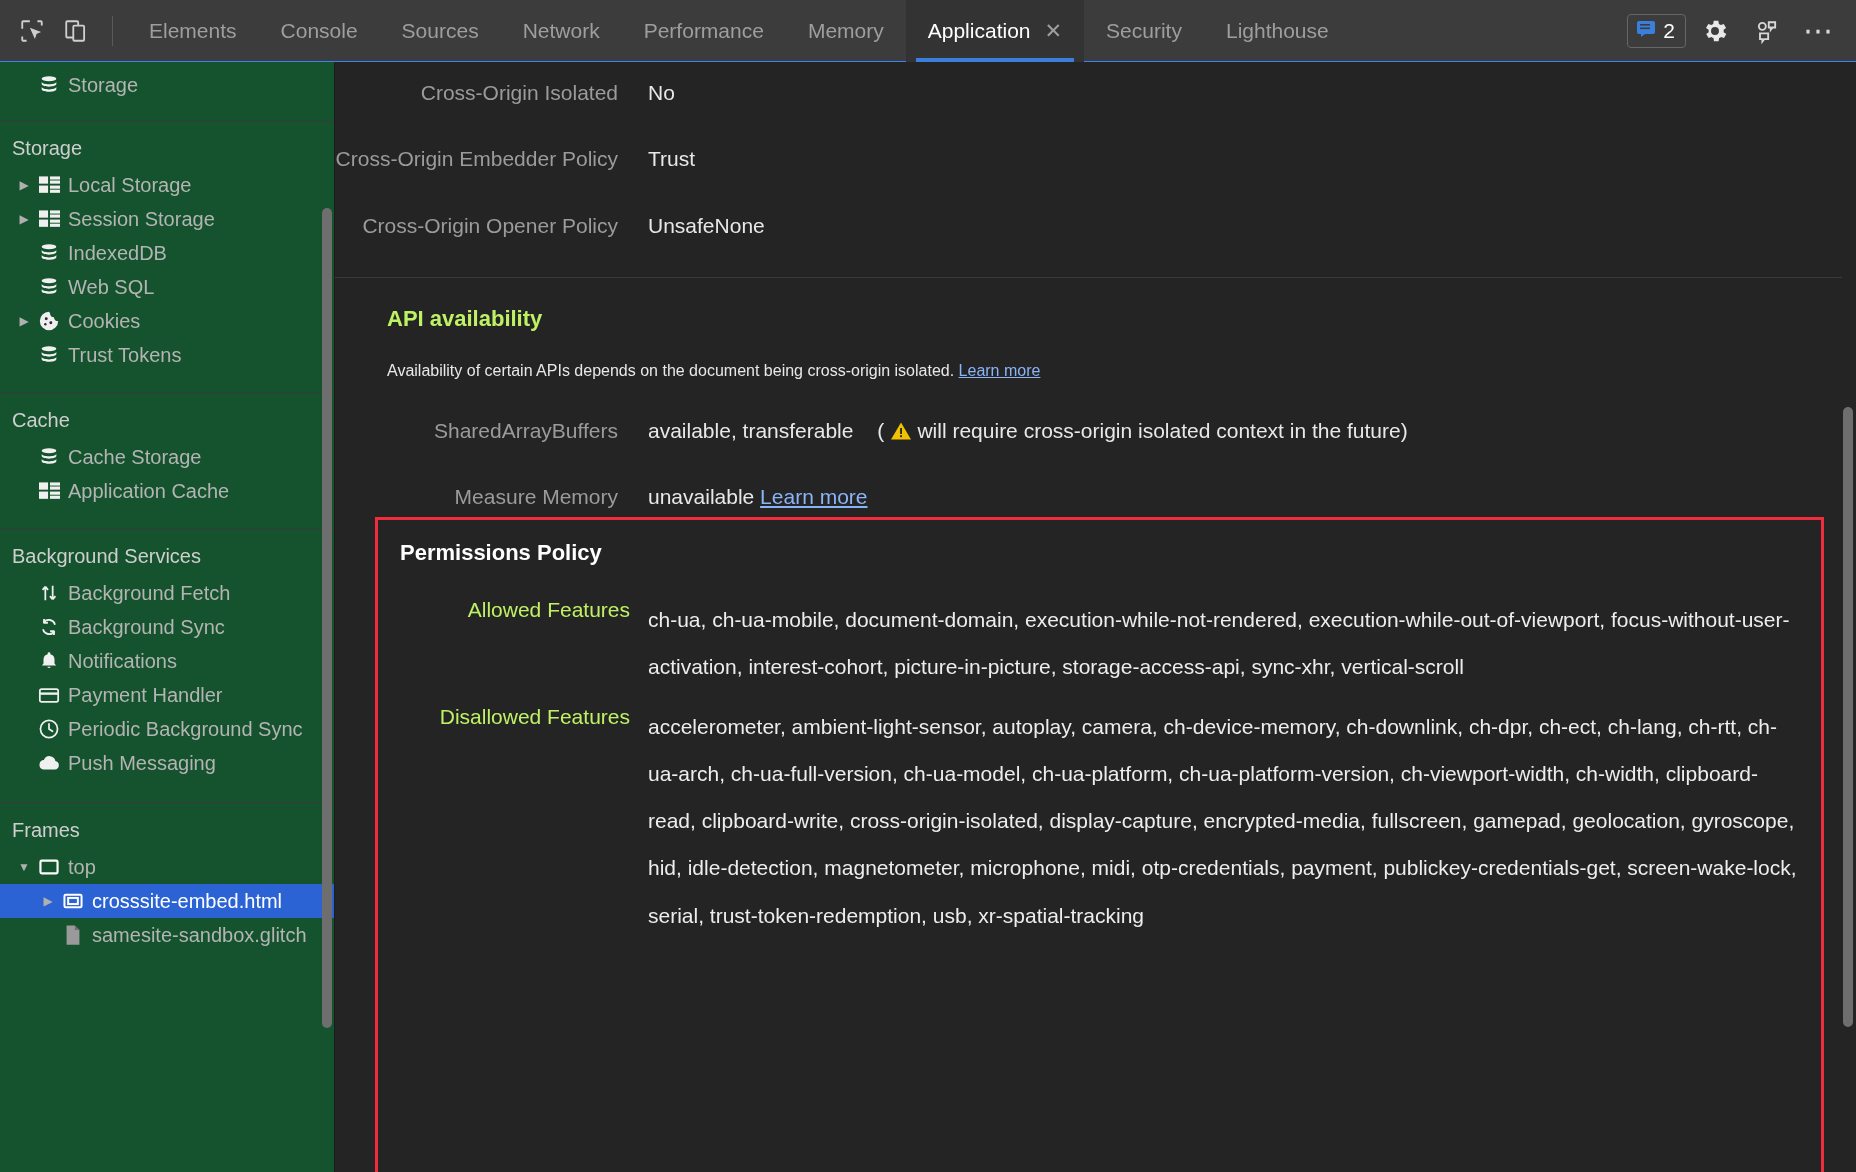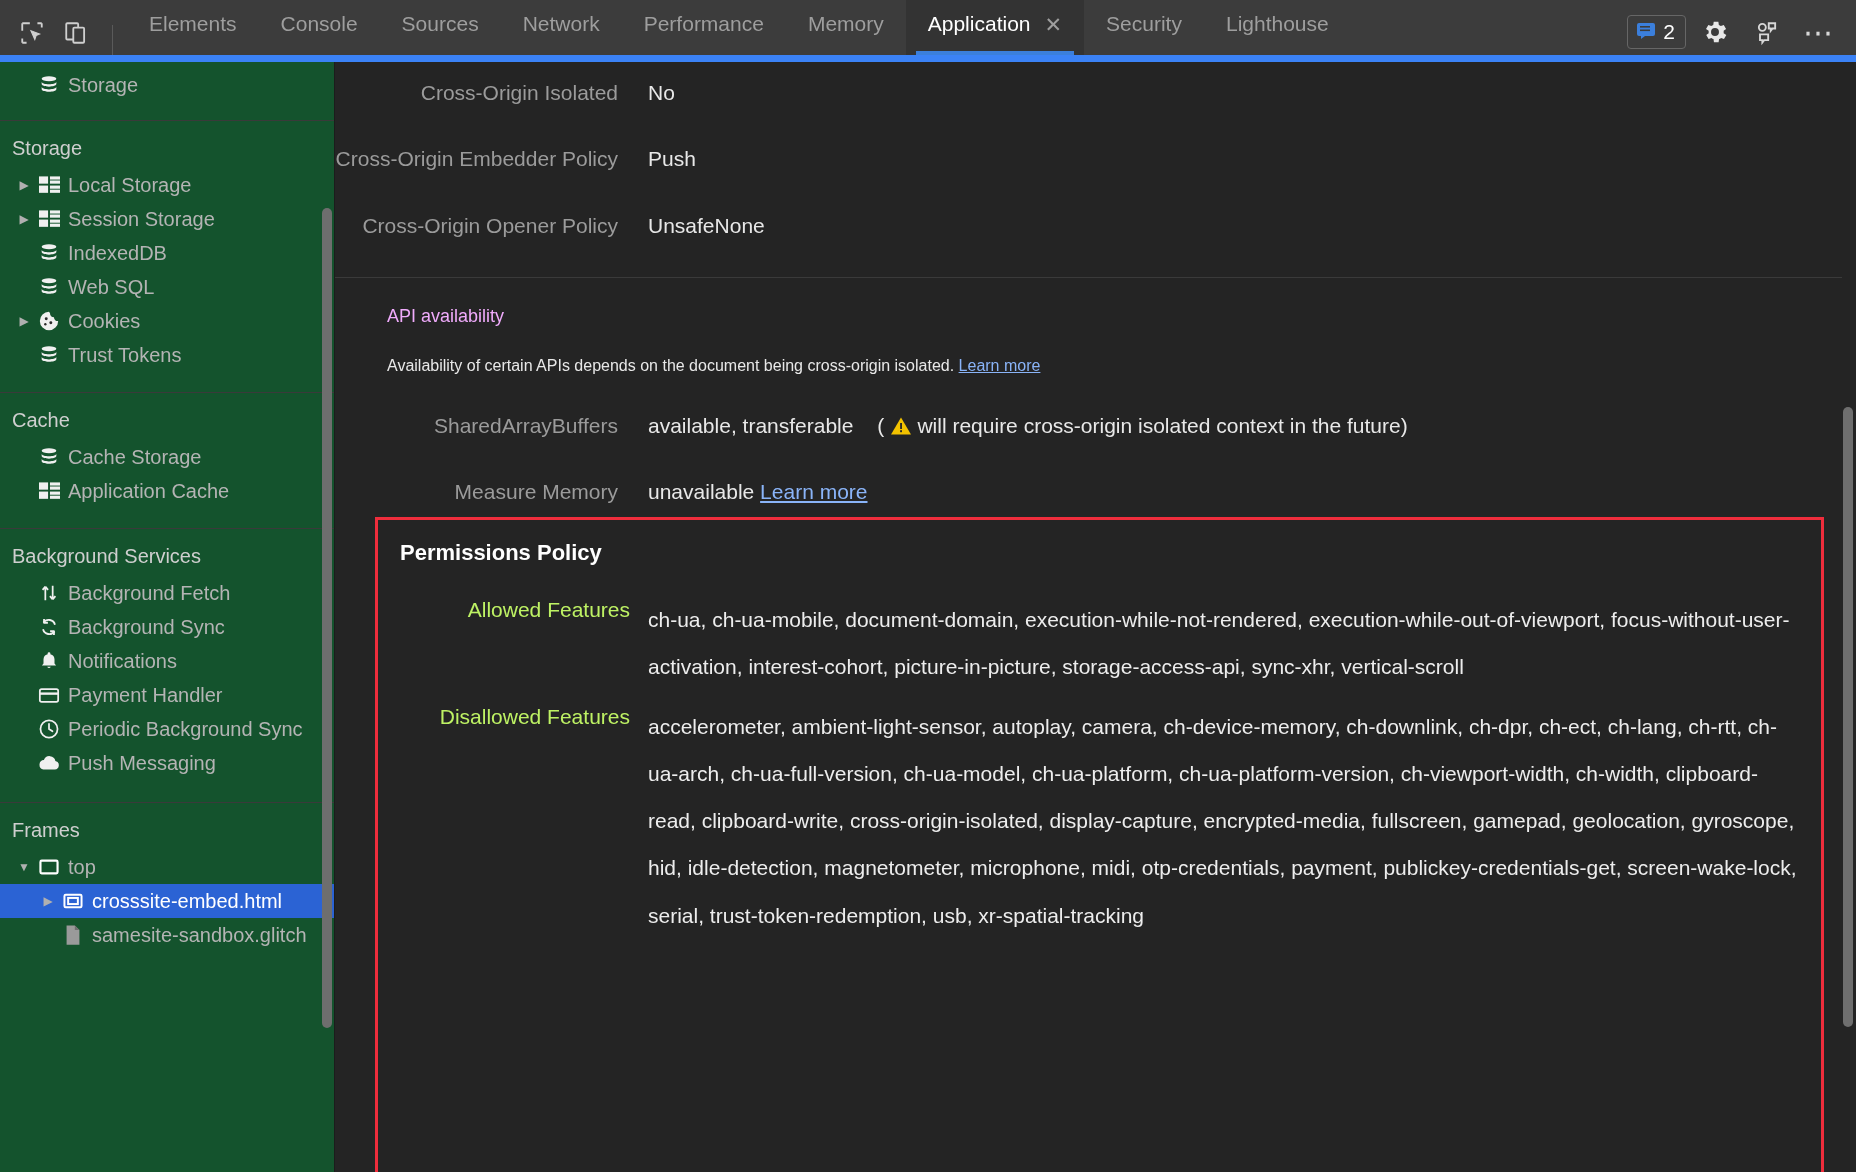--- a/index.html
+++ b/index.html
@@ -8,23 +8,23 @@
     background: #242424;
     font-family: "Liberation Sans", sans-serif;
     overflow: hidden;
   }
   #app { position: relative; width: 1856px; height: 1172px; display: flex; flex-direction: column; }
 
   
   .toolbar {
     height: 62px; min-height: 62px;
     background: #3c3c3c;
-    display: flex; align-items: flex-end;
+    display: flex; align-items: center;
     padding: 0 14px 0 10px;
-    border-bottom: 7px solid #3b82f6;
+    border-bottom: 1px solid #3b82f6;
   }
   .tb-icon-btn {
     width: 44px; height: 44px;
     display: flex; align-items: center; justify-content: center;
     color: #cfcfcf; flex: none;
   }
   .tb-divider { width: 1px; height: 30px; background: #5a5a5a; margin: 0 14px; flex:none; }
   .tabs { display: flex; align-items: stretch; height: 62px; flex: 1; }
   .tab {
     display: flex; align-items: center; justify-content: center;
@@ -101,21 +101,21 @@
     width: 300px; min-width: 300px; text-align: right;
     color: #9b9b9b; font-size: 21px; padding-right: 17px;
     line-height: 1.25;
   }
   .kv-val { color: #e8e8e8; font-size: 21px; line-height: 1.25; flex: 1; }
 
   .panel-block { padding: 10px 0 0 0; }
   .sec-divider { height: 1px; background: #3a3a3a; }
 
   .sec-title {
-    color: #f0abfc; font-size: 18px; font-weight: normal;
+    color: #bef264; font-size: 22px; font-weight: bold;
     padding: 28px 0 0 52px;
   }
   .sec-desc {
     color: #e8e8e8; font-size: 16px; padding: 30px 0 0 52px;
   }
   a.lm { color: #8ab4f8; text-decoration: underline; }
 
   .warn-ic { color: #f2c200; font-size: 20px; }
 
   
@@ -435,21 +435,21 @@
     <div class="main">
       <div class="main-inner">
 
         <div class="panel-block">
           <div class="kv-row" style="padding-top:8px;">
             <div class="kv-key">Cross-Origin Isolated</div>
             <div class="kv-val">No</div>
           </div>
           <div class="kv-row" style="padding-top:40px;">
             <div class="kv-key">Cross-Origin Embedder Policy</div>
-            <div class="kv-val">Push</div>
+            <div class="kv-val">Trust</div>
           </div>
           <div class="kv-row" style="padding-top:40px;">
             <div class="kv-key">Cross-Origin Opener Policy</div>
             <div class="kv-val">UnsafeNone</div>
           </div>
         </div>
 
         <div class="sec-divider" style="margin-top:38px;"></div>
 
         <div>

